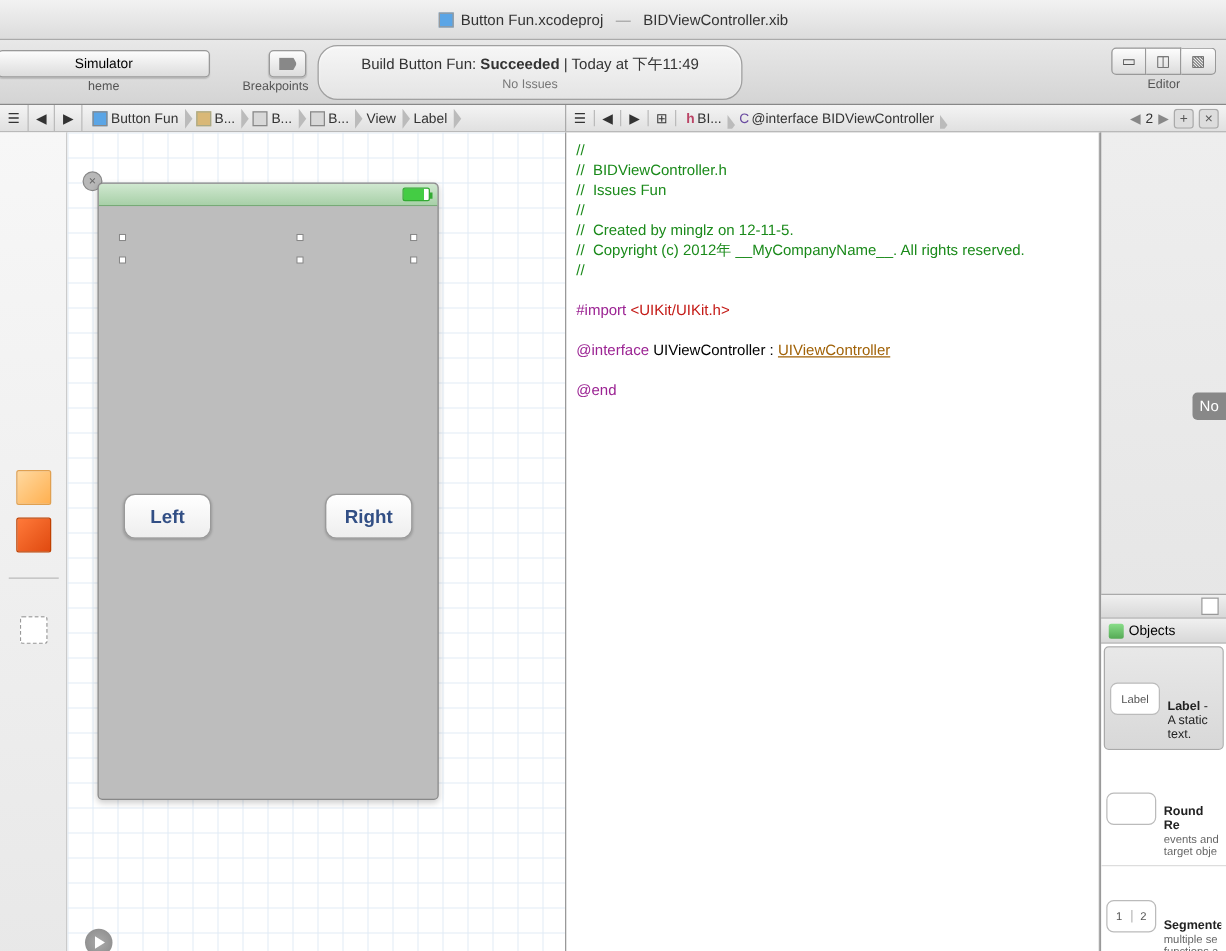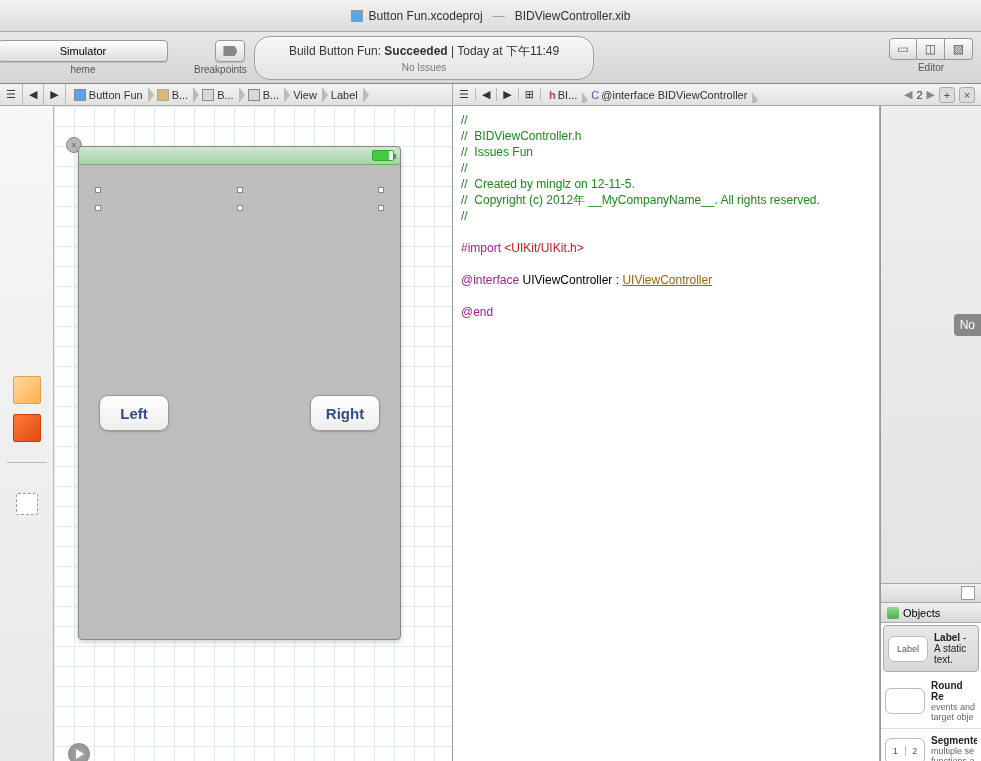--- a/index.html
+++ b/index.html
@@ -51,21 +51,21 @@
 
 .ibpane { width: 453px; border-right: 1px solid #999; display: flex; background: #fff; position: relative; }
 .ibdock { width: 54px; background: linear-gradient(#f7f7f7,#e8e8e8); border-right: 1px solid #bbb; display: flex; flex-direction: column; align-items: center; padding-top: 270px; gap: 10px; }
 .dockicon { width: 28px; height: 28px; border: 1px solid #d6a; border-radius: 2px; }
 .dockicon.cube1 { background: linear-gradient(135deg,#ffd9a0,#ffb050); border-color:#e0a050; }
 .dockicon.cube2 { background: linear-gradient(135deg,#ff7a3a,#e04a10); border-color:#c04000; }
 .dockicon.dash { width:22px; height:22px; background:#fff; border:1px dashed #999; margin-top:20px; }
 .dockdivider { width: 40px; height: 1px; background: #bbb; margin-top: 10px; }
 
 .canvas { flex: 1; position: relative; background-color:#fff; background-image: linear-gradient(#e0eaf5 1px,transparent 1px), linear-gradient(90deg,#e0eaf5 1px,transparent 1px); background-size: 20px 20px; overflow: hidden; }
-.iphone { position: absolute; left: 24px; top: 40px; width: 323px; height: 494px; background: #bdbdbd; border: 1px solid #888; border-radius: 4px; box-shadow: 0 2px 5px rgba(0,0,0,0.2); }
+.iphone { position: absolute; left: 24px; top: 40px; width: 273px; height: 494px; background: #bdbdbd; border: 1px solid #888; border-radius: 4px; box-shadow: 0 2px 5px rgba(0,0,0,0.2); }
 .closex { position:absolute; left:12px; top:31px; width:16px; height:16px; background:#b8b8b8; border:1px solid #888; border-radius:50%; display:flex; align-items:center; justify-content:center; font-size:10px; color:#666; }
 .statusbar { height: 18px; background: linear-gradient(#d0e8d0,#a8d0a8); border-bottom:1px solid #7a7; border-radius:4px 4px 0 0; position:relative; }
 .battery { position:absolute; right:6px; top:3px; width:22px; height:11px; border:1px solid #3a3; border-radius:2px; background: linear-gradient(90deg,#4c4 80%, #fff 80%); }
 .battery:after { content:""; position:absolute; right:-3px; top:3px; width:2px; height:5px; background:#3a3; }
 .viewarea { position: relative; height: calc(100% - 18px); }
 .handle { position:absolute; width:6px; height:6px; background:#fff; border:1px solid #888; }
 .uibutton { position:absolute; width:70px; height:36px; background: linear-gradient(#fff,#eee); border:1px solid #999; border-radius:9px; display:flex; align-items:center; justify-content:center; font-size:15px; font-weight:bold; color:#324f85; box-shadow: 0 1px 2px rgba(0,0,0,0.2); }
 .btn-left { left: 20px; top: 230px; }
 .btn-right { right: 20px; top: 230px; }
 .playbtn { position:absolute; left:14px; bottom:8px; width:22px; height:22px; background:radial-gradient(#aaa,#888); border-radius:50%; display:flex; align-items:center; justify-content:center; }
@@ -88,21 +88,21 @@
 .util-tab .ticon { width:14px; height:14px; background:#fff; border:1px solid #999; }
 .obj-header { height:20px; background:linear-gradient(#f0f0f0,#d8d8d8); border-bottom:1px solid #aaa; display:flex; align-items:center; padding-left:6px; font-size:11px; gap:4px; }
 .obj-header .cicon { width:12px; height:12px; background:linear-gradient(#8d8,#5a5); border-radius:2px; }
 .objlist { flex: 0 0 auto; background:#fff; overflow:auto; }
 .objitem { display:flex; align-items:center; padding:6px 4px; border-bottom:1px solid #ddd; gap:6px; min-height:44px; }
 .objitem.sel { background: linear-gradient(#e8e8e8,#d8d8d8); border:1px solid #aaa; border-radius:4px; margin:2px; }
 .objthumb { width:40px; height:26px; background:#fff; border:1px solid #bbb; border-radius:6px; display:flex; align-items:center; justify-content:center; font-size:9px; color:#555; flex-shrink:0; }
 .objthumb.seg { display:flex; padding:0; }
 .objthumb.seg span { flex:1; display:flex; align-items:center; justify-content:center; border-right:1px solid #bbb; }
 .objthumb.seg span:last-child { border-right:none; }
-.objtext { font-size:10px; overflow:hidden; }
+.objtext { font-size:10px; overflow:hidden;margin-top:36px; }
 .objtext .t1 { font-weight:bold; color:#222; }
 .objtext .t2 { color:#666; font-size:9px; }
 </style>
 </head>
 <body>
 
 <div class="titlebar">
   <span class="docicon"></span>
   <span>Button Fun.xcodeproj</span>
   <span class="sep">—</span>

